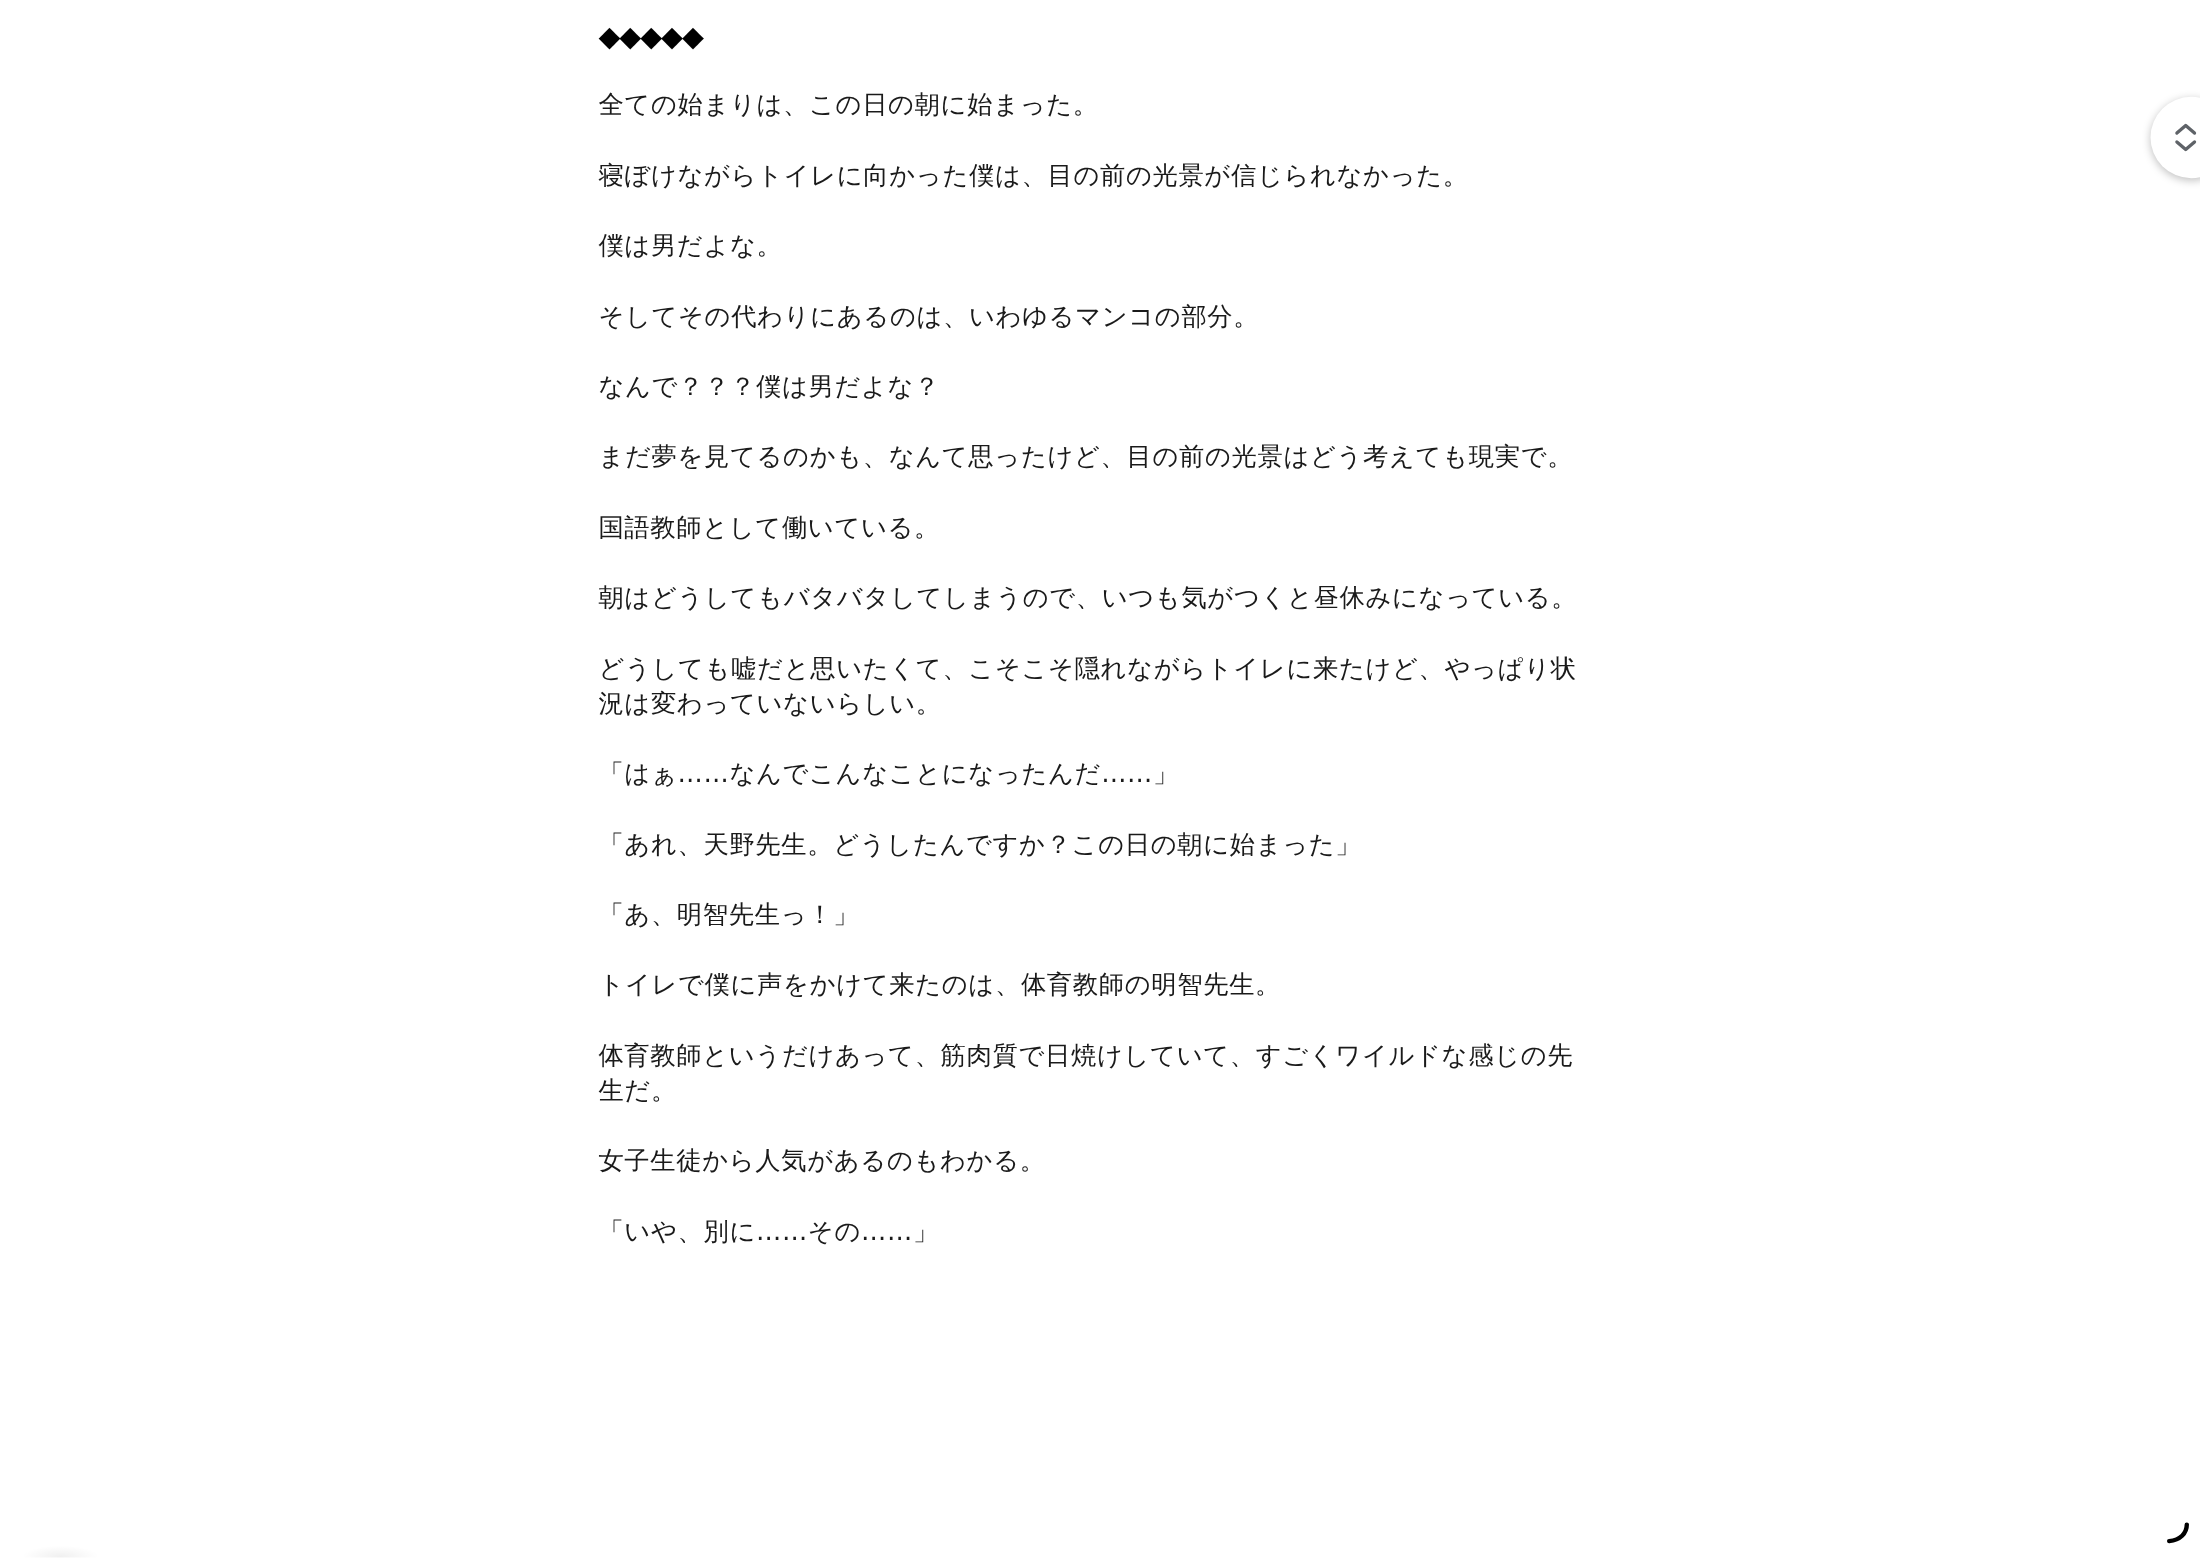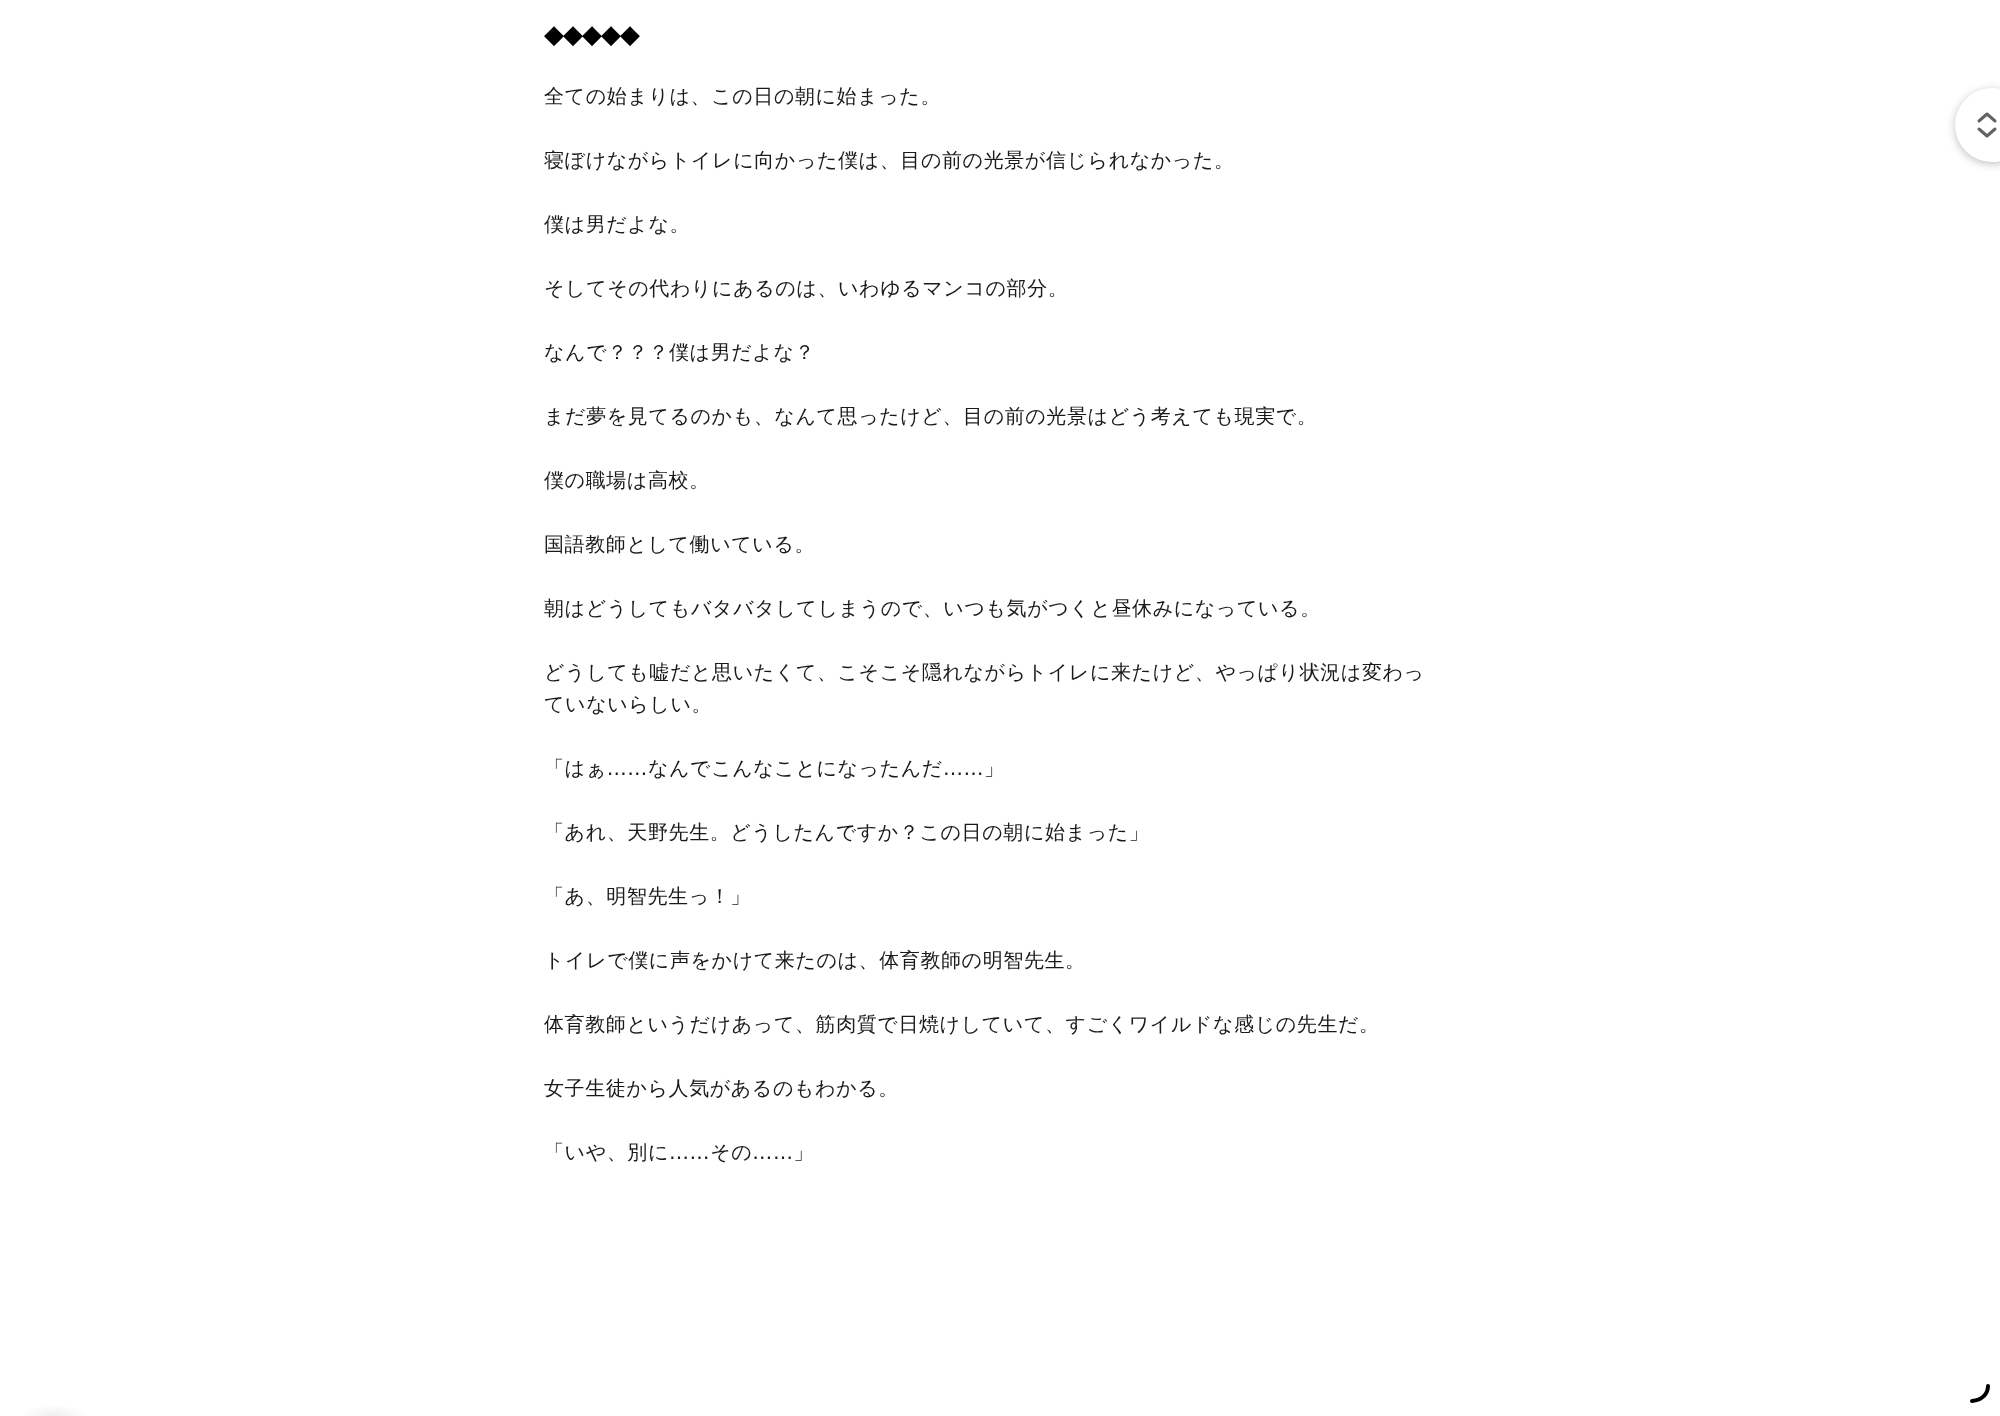--- a/index.html
+++ b/index.html
@@ -8,21 +8,21 @@
     position:relative; font-family:"DejaVu Sans", "Liberation Sans", sans-serif;
     color:#1a1a1a;
   }
   .content {
     position:absolute; left:544px; top:16px; width:900px;
   }
   .divider {
     font-size:26px; line-height:36px; letter-spacing:-1px; margin:0 0 28px 0; color:#000;
   }
   .para {
-    font-size:20px; line-height:32px; margin:0 0 32px 0; letter-spacing:0.6px;
+    font-size:23px; line-height:32px; margin:0 0 32px 0; letter-spacing:0.6px;
     word-break:break-all;
   }
   .scroll-widget {
     position:absolute; left:1955px; top:88px; width:74px; height:74px; border-radius:50%;
     background:#fff; box-shadow:0 2px 8px rgba(0,0,0,0.25);
     display:flex; flex-direction:column; align-items:flex-start; justify-content:center;
     padding-left:21px; box-sizing:border-box; gap:2px;
   }
   .chev { width:22px; height:14px; display:block; cursor:pointer; }
   .corner-mark {
@@ -37,21 +37,20 @@
 <body>
 
 <div class="content">
   <div class="divider">◆◆◆◆◆</div>
   <p class="para">全ての始まりは、この日の朝に始まった。</p>
   <p class="para">寝ぼけながらトイレに向かった僕は、目の前の光景が信じられなかった。</p>
   <p class="para">僕は男だよな。</p>
   <p class="para">そしてその代わりにあるのは、いわゆるマンコの部分。</p>
   <p class="para">なんで？？？僕は男だよな？</p>
   <p class="para">まだ夢を見てるのかも、なんて思ったけど、目の前の光景はどう考えても現実で。</p>
-  <p class="para">僕の職場は高校。</p>
   <p class="para">国語教師として働いている。</p>
   <p class="para">朝はどうしてもバタバタしてしまうので、いつも気がつくと昼休みになっている。</p>
   <p class="para">どうしても嘘だと思いたくて、こそこそ隠れながらトイレに来たけど、やっぱり状況は変わっていないらしい。</p>
   <p class="para">「はぁ……なんでこんなことになったんだ……」</p>
   <p class="para">「あれ、天野先生。どうしたんですか？この日の朝に始まった」</p>
   <p class="para">「あ、明智先生っ！」</p>
   <p class="para">トイレで僕に声をかけて来たのは、体育教師の明智先生。</p>
   <p class="para">体育教師というだけあって、筋肉質で日焼けしていて、すごくワイルドな感じの先生だ。</p>
   <p class="para">女子生徒から人気があるのもわかる。</p>
   <p class="para">「いや、別に……その……」</p>

